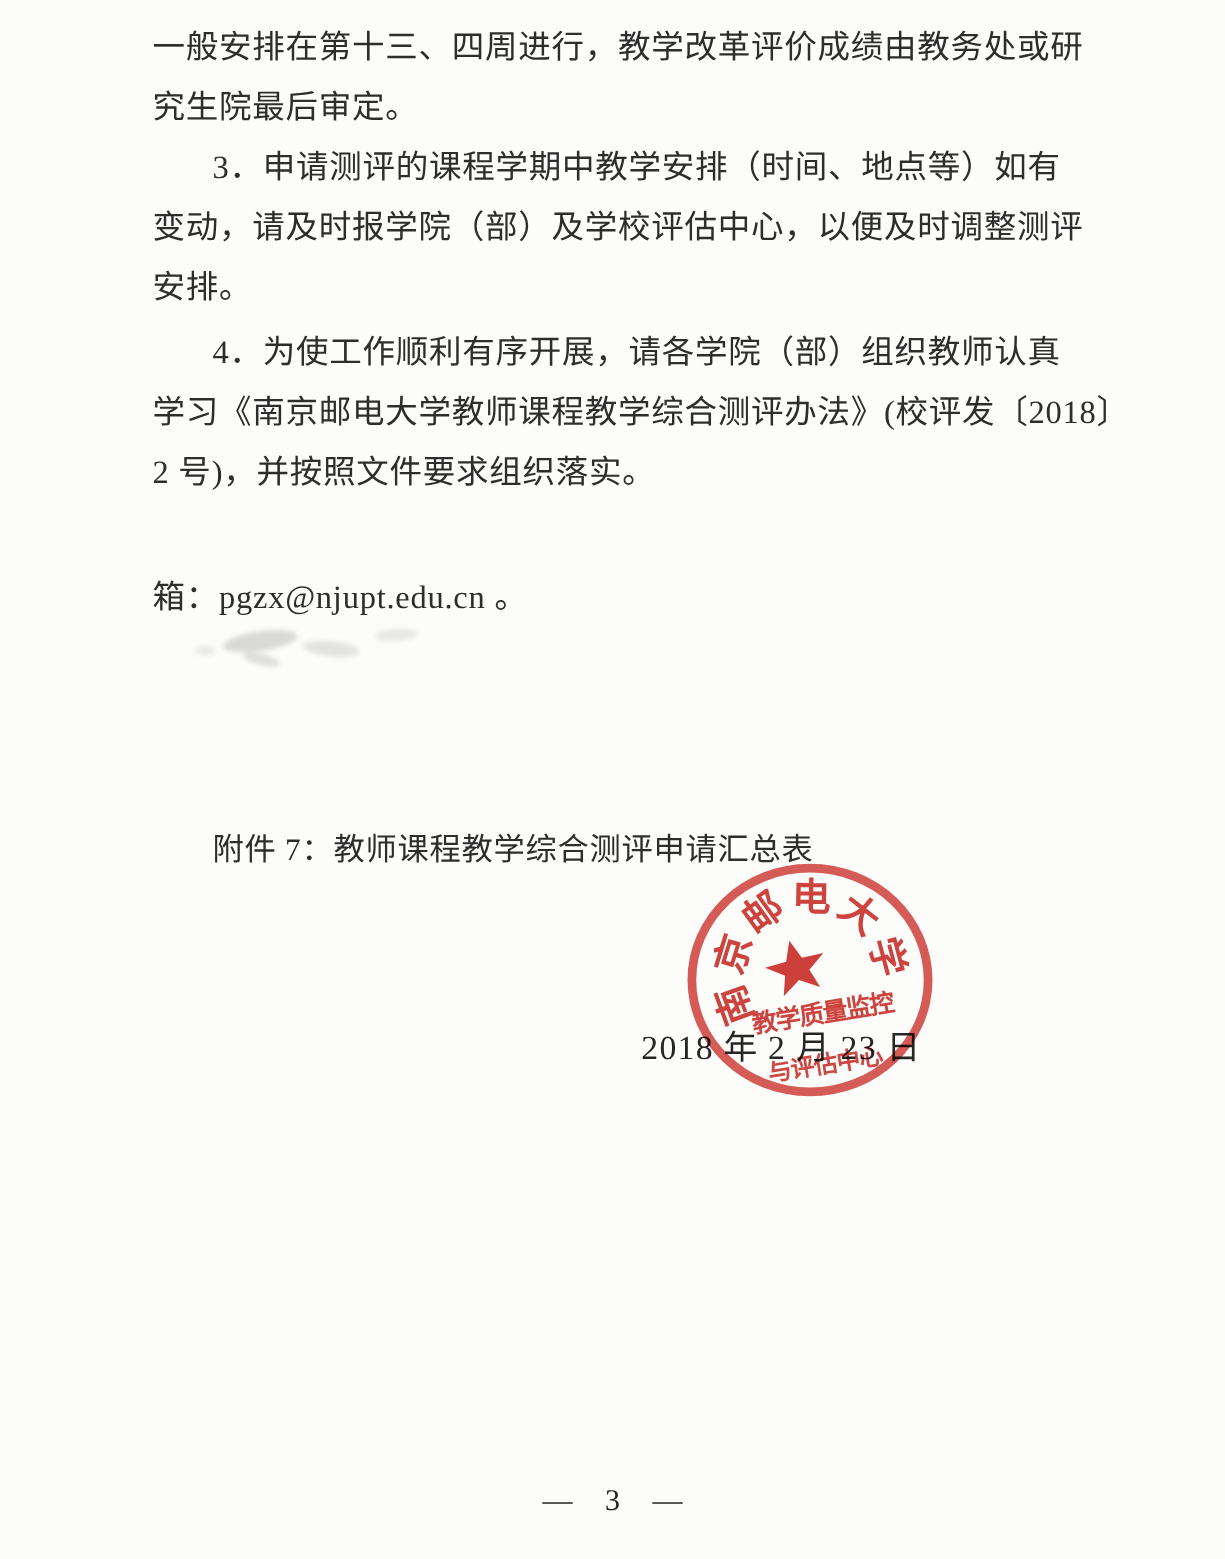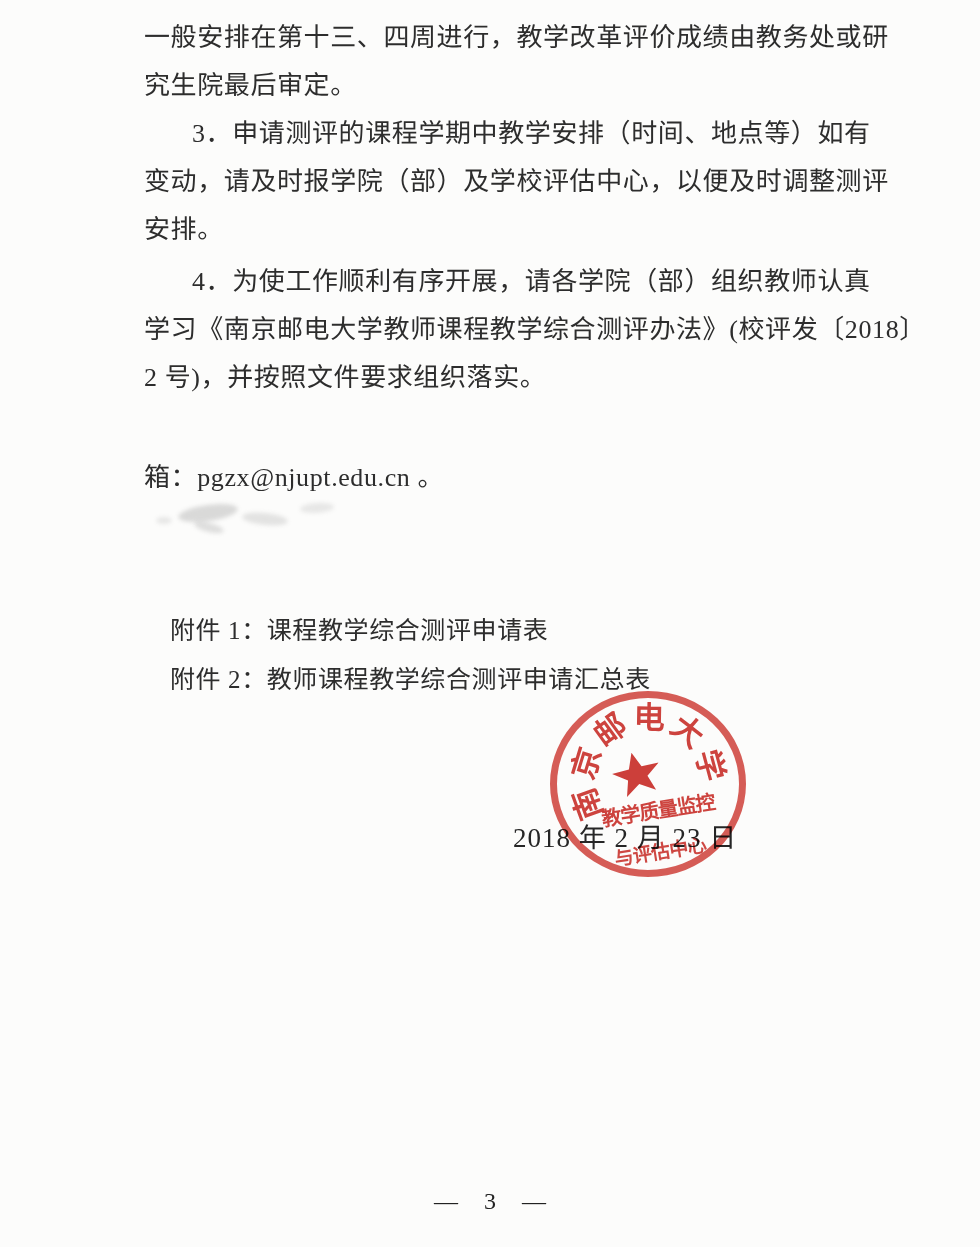--- a/index.html
+++ b/index.html
@@ -13,21 +13,20 @@
   }
   
   .doc-line{
     position:absolute;
     left:122px;
     font-size:26px;
     letter-spacing:0.6px;
     line-height:36px;
     white-space:nowrap;
     color:#2d2d2d;
-    margin-left:22px;
   }
   .doc-line.indent{left:170px;}
   .email{
     text-decoration-thickness:2px;
     text-underline-offset:5px;
   }
   
   .attachment{
     position:absolute;
     left:170px;
@@ -125,22 +124,21 @@
   </div>
 
   <div class="smudge">
     <i class="b1"></i>
       <i class="b2"></i>
       <i class="b3"></i>
       <i class="b4"></i>
       <i class="b5"></i>
   </div>
 
-  <div class="attachment" style="top:610px">附件 1：课程教学综合测评申请表</div>
-  <div class="attachment" style="top:659px">附件 2：教师课程教学综合测评申请汇总表</div>
+  <div class="attachment" style="top:659px">附件 7：教师课程教学综合测评申请汇总表</div>
 
   <div class="date-line">2018 年 2 月 23 日</div>
 
   <div class="seal">
     <div class="seal-ring"></div>
     <span class="seal-char c0">南</span>
     <span class="seal-char c1">京</span>
     <span class="seal-char c2">邮</span>
     <span class="seal-char c3">电</span>
     <span class="seal-char c4">大</span>

